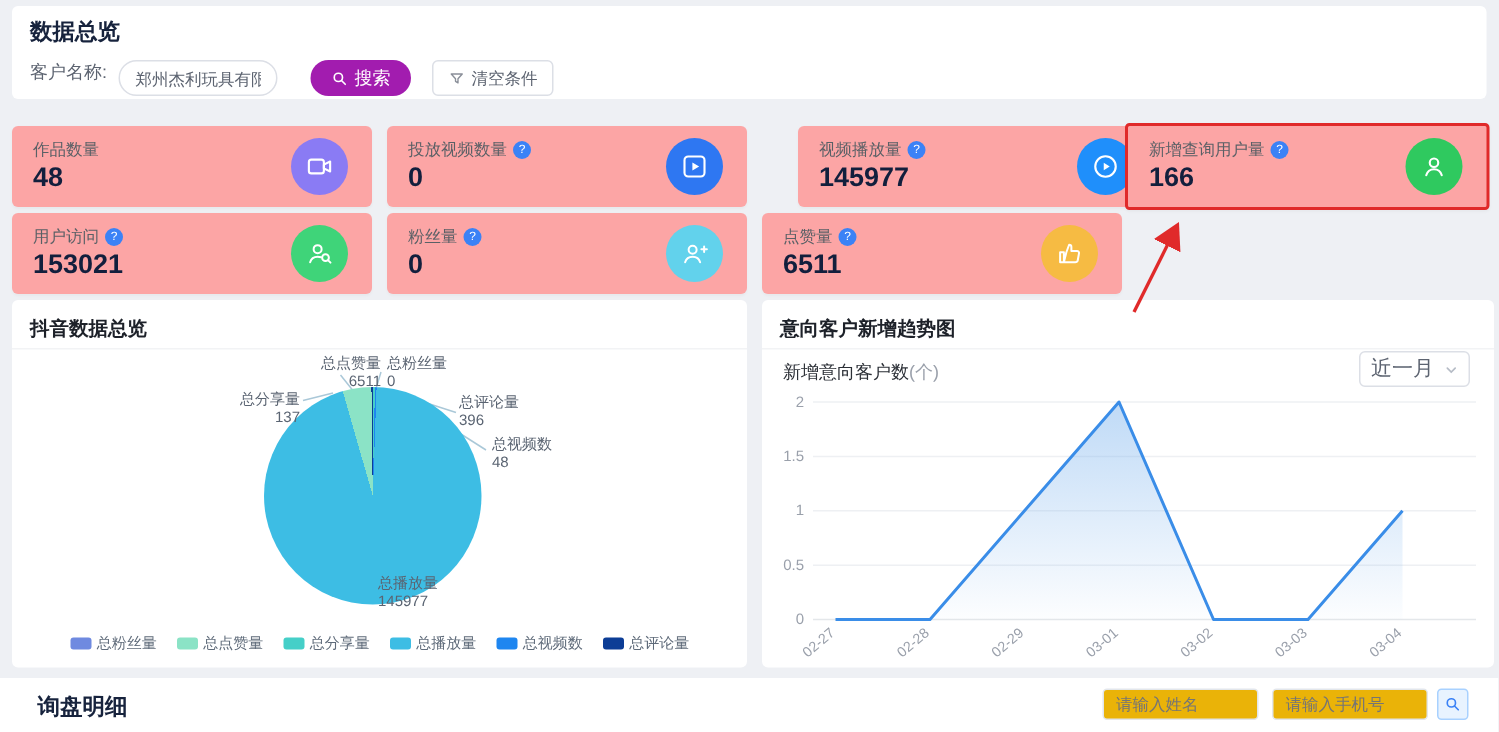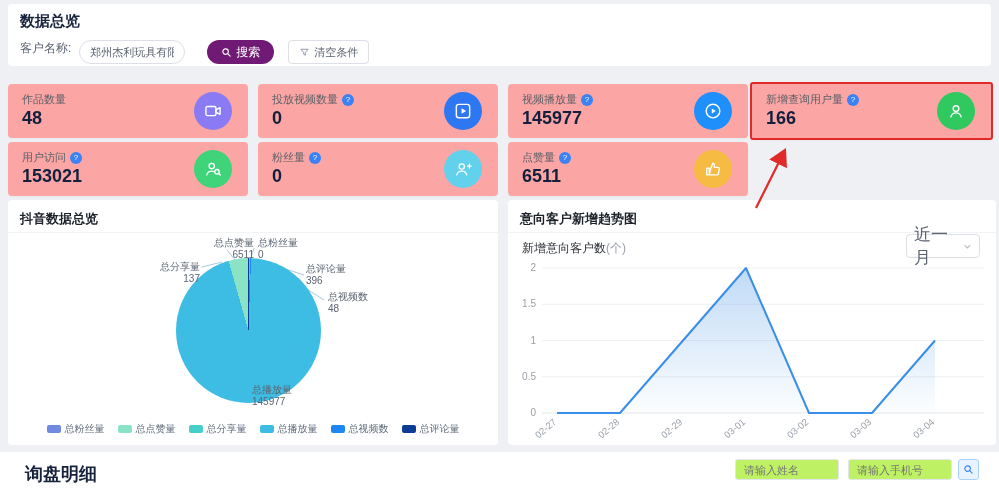--- a/index.html
+++ b/index.html
@@ -6,33 +6,33 @@
   html,body { width:999px; height:488px; }
   body { font-family:"Liberation Sans","DejaVu Sans",sans-serif; background:#eef0f4; position:relative; overflow:hidden; }
   .panel { position:absolute; background:#fff; border-radius:4px; }
 
   
   #header { left:8px; top:4px; width:983px; height:62px; }
   .page-title { position:absolute; left:12px; top:8px; font-size:15px; font-weight:bold; color:#17233d; }
   .search-row { position:absolute; left:12px; top:36px; display:flex; }
   .field-label { font-size:12px; color:#5c6370; margin-right:8px; }
   .cust-input { width:106px; height:24px; border:1px solid #dcdfe6; border-radius:13px; padding:0 10px; font-size:11px; color:#5c6370; outline:none; background:#fff; font-family:inherit; }
-  .btn-primary { margin-left:22px; height:24px; padding:0 14px; background:#701a75; color:#fff; border:none; border-radius:13px; font-size:12px; display:flex; align-items:center; gap:4px; cursor:pointer; font-family:inherit; }
+  .btn-primary { margin-left:22px; height:24px; padding:0 14px; background:#a21caf; color:#fff; border:none; border-radius:13px; font-size:12px; display:flex; align-items:center; gap:4px; cursor:pointer; font-family:inherit; }
   .btn-plain { margin-left:14px; height:24px; padding:0 10px; background:#fff; color:#5c6370; border:1px solid #dcdfe6; border-radius:4px; font-size:11px; display:flex; align-items:center; gap:4px; cursor:pointer; font-family:inherit; }
 
   
   .stat-card { position:absolute; width:240px; height:54px; background:#fca5a5; border-radius:4px; box-shadow:0 1px 2px rgba(0,0,0,.03); }
   .stat-card .lbl-row { position:absolute; left:14px; top:8px; display:flex; align-items:center; gap:4px; }
   .stat-card .lbl { font-size:11px; color:#5a6066; }
   .info-dot { width:12px; height:12px; border-radius:50%; background:#3b82f6; color:#fff; font-size:8px; line-height:12px; text-align:center; display:inline-block; cursor:pointer; }
   .stat-card .val { position:absolute; left:14px; top:24px; font-size:18px; font-weight:bold; color:#121f3d; }
   .stat-icon { position:absolute; right:16px; top:50%; transform:translateY(-50%); width:38px; height:38px; border-radius:50%; display:flex; align-items:center; justify-content:center; }
   .stat-icon svg { width:20px; height:20px; }
   #card4 { left:750px; top:82px; width:243px; height:58px; border:2px solid #e02a2a; border-radius:3px; }
-  #card1{left:8px;top:84px;} #card2{left:258px;top:84px;} #card3{left:508px;top:84px;padding-left:48px;}
+  #card1{left:8px;top:84px;} #card2{left:258px;top:84px;} #card3{left:532px;top:84px;padding-left:48px;}
   #card5{left:8px;top:142px;} #card6{left:258px;top:142px;} #card7{left:508px;top:142px;}
 
   
   #pie-panel { left:8px; top:200px; width:490px; height:245px; }
   #trend-panel { left:508px; top:200px; width:488px; height:245px;padding-left:16px; }
   .panel-title { position:absolute; left:12px; top:10px; font-size:13px; font-weight:bold; color:#1d2129; }
   .panel-divider { position:absolute; left:0; top:32px; width:100%; height:1px; background:#f2f3f5; }
 
   
   #pie { position:absolute; left:168px; top:58px; width:145px; height:145px; border-radius:50%; }
@@ -47,27 +47,27 @@
   #leader-svg { position:absolute; left:0; top:0; width:490px; height:245px; pointer-events:none; }
   .legend-row { position:absolute; left:0; bottom:9px; width:100%; display:flex; justify-content:center; gap:13px; }
   .legend-item { display:flex; align-items:center; gap:4px; cursor:pointer; }
   .legend-swatch { width:14px; height:8px; border-radius:2px; display:inline-block; }
   .legend-label { font-size:10px; color:#5f6b7a; }
 
   
   .trend-sub { position:absolute; left:14px; top:40px; font-size:12px; color:#2b2f36; }
   .trend-sub .unit { color:#9aa0ab; }
   .range-select { position:absolute; right:16px; top:34px; width:74px; height:24px; border:1px solid #dcdfe6; border-radius:4px; background:#fff; display:flex; align-items:center; justify-content:space-between; padding:0 7px; cursor:pointer; }
-  .range-select span { font-size:17px; color:#5c6370; }
+  .range-select span { font-size:14px; color:#5c6370; }
   #trend-svg { position:absolute; left:0; top:60px; }
 
   
   #bottom-bar { left:0; top:452px; width:999px; height:36px; border-radius:0; }
-  .bottom-title { position:absolute; left:25px; top:10px; font-size:18px; font-weight:bold; color:#17233d; }
-  .mini-input { position:absolute; top:7px; width:104px; height:21px; border:1px solid #e2e6ec; border-radius:3px; padding:0 8px; font-size:11px; color:#5c6370; background:#bef264; outline:none; font-family:inherit; }
+  .bottom-title { position:absolute; left:25px; top:10px; font-size:15px; font-weight:bold; color:#17233d; }
+  .mini-input { position:absolute; top:7px; width:104px; height:21px; border:1px solid #e2e6ec; border-radius:3px; padding:0 8px; font-size:11px; color:#5c6370; background:#eab308; outline:none; font-family:inherit; }
   #name-input { left:735px; } #phone-input { left:848px; }
   .mini-search-btn { position:absolute; left:958px; top:7px; width:21px; height:21px; background:#e8f3ff; border:1px solid #a8d1ff; border-radius:3px; display:flex; align-items:center; justify-content:center; cursor:pointer; }
 
   #arrow-svg { position:absolute; left:0; top:0; width:999px; height:488px; pointer-events:none; }
 </style>
 </head>
 <body>
 
 <div class="panel" id="header">
   <div class="page-title">数据总览</div>

